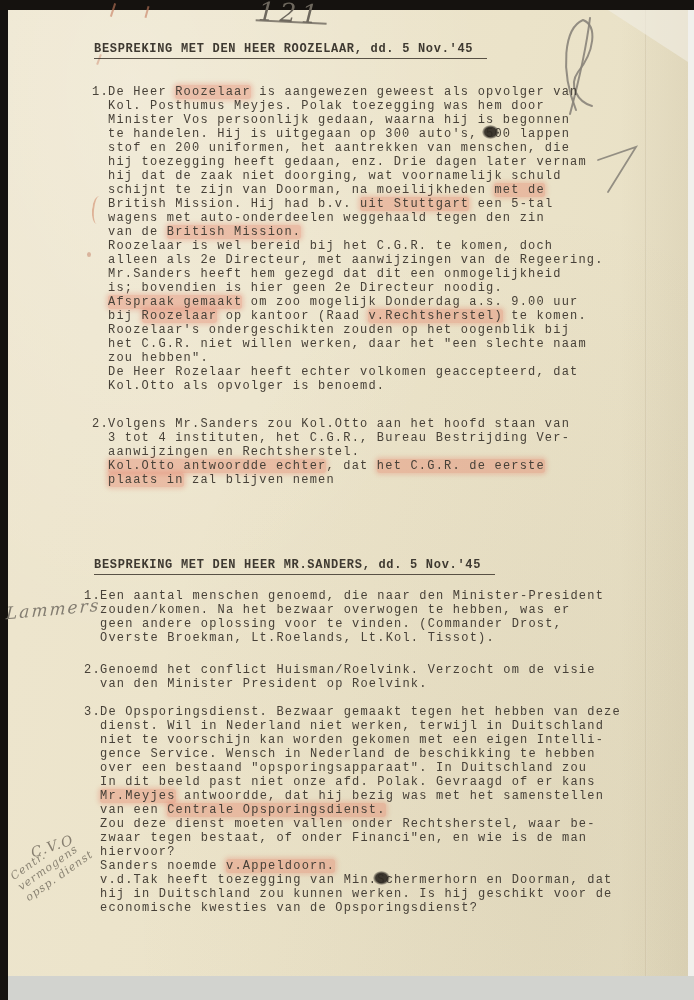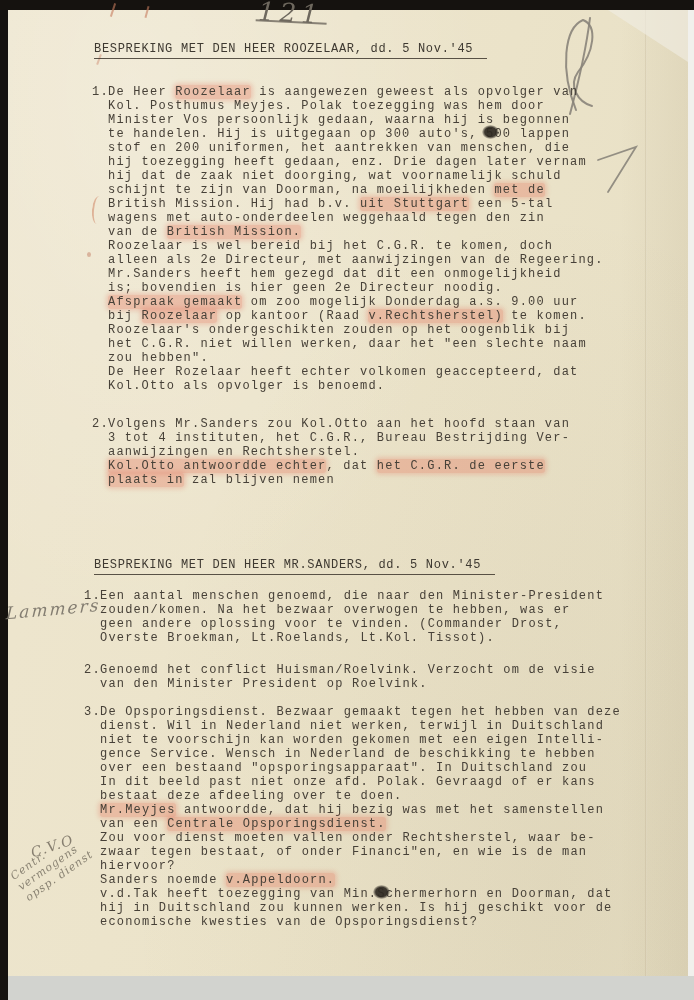--- a/index.html
+++ b/index.html
@@ -21,21 +21,21 @@
     radial-gradient(ellipse at 80% 90%, rgba(120,100,60,.07), transparent 55%),
     linear-gradient(to right, transparent 90%, rgba(120,100,60,.08));}
   .crease{position:absolute;left:637px;top:0;width:2px;height:966px;
     background:linear-gradient(to right, rgba(150,130,90,.22), rgba(255,255,255,.18));}
   .corner{position:absolute;left:600px;top:0;width:80px;height:52px;background:#efece2;
     clip-path:polygon(100% 0,0 0,100% 100%);opacity:.65;}
 
   
   .content{position:absolute;inset:0;color:#474138;font-size:12px;line-height:14px;letter-spacing:1.2px;}
   .hdr{position:absolute;letter-spacing:.7px;color:#3e3931;border-bottom:1.5px solid rgba(62,55,46,.85);
-    padding:0 14px 2px 0;white-space:nowrap;}
+    padding:0 14px 2px 0;white-space:nowrap;font-weight:bold;}
   .hdr1{left:94px;top:42px;}
   .hdr2{left:94px;top:558px;}
   .par{position:absolute;width:552px;}
   .par .num{position:absolute;left:0;top:0;}
   .par .line{margin-left:16px;white-space:nowrap;}
   #s1p1{left:92px;top:85px;}
   #s1p2{left:92px;top:417px;}
   #s2p1{left:84px;top:589px;}
   #s2p2{left:84px;top:663px;}
   #s2p3{left:84px;top:705px;}
@@ -153,24 +153,23 @@
         <div class="line">van den Minister President op Roelvink.</div>
       </div>
     <div class="par" id="s2p3">
         <span class="num">3.</span>
         <div class="line">De Opsporingsdienst. Bezwaar gemaakt tegen het hebben van deze</div>
         <div class="line">dienst. Wil in Nederland niet werken, terwijl in Duitschland</div>
         <div class="line">niet te voorschijn kan worden gekomen met een eigen Intelli-</div>
         <div class="line">gence Service. Wensch in Nederland de beschikking te hebben</div>
         <div class="line">over een bestaand "opsporingsapparaat". In Duitschland zou</div>
         <div class="line">In dit beeld past niet onze afd. Polak. Gevraagd of er kans</div>
-        <div class="line">bestaat deze afdeeling over te doen.</div>
         <div class="line"><mark class="hl">Mr.Meyjes</mark> antwoordde, dat hij bezig was met het samenstellen</div>
         <div class="line">van een <mark class="hl">Centrale Opsporingsdienst.</mark></div>
-        <div class="line">Zou voor dienst moeten vallen onder Rechtsherstel, waar be-</div>
+        <div class="line">Zou deze dienst moeten vallen onder Rechtsherstel, waar be-</div>
         <div class="line">zwaar tegen bestaat, of onder Financi"en, en wie is de man</div>
         <div class="line">hiervoor?</div>
         <div class="line">Sanders noemde <mark class="hl">v.Appeldoorn.</mark></div>
         <div class="line">v.d.Tak heeft toezegging van Min.<span class="blot">S</span>chermerhorn en Doorman, dat</div>
         <div class="line">hij in Duitschland zou kunnen werken. Is hij geschikt voor de</div>
         <div class="line">economische kwesties van de Opsporingsdienst?</div>
       </div>
 
     <div class="hand lammers">Lammers</div>
     <div class="hand co-note">C.V.O</div>

